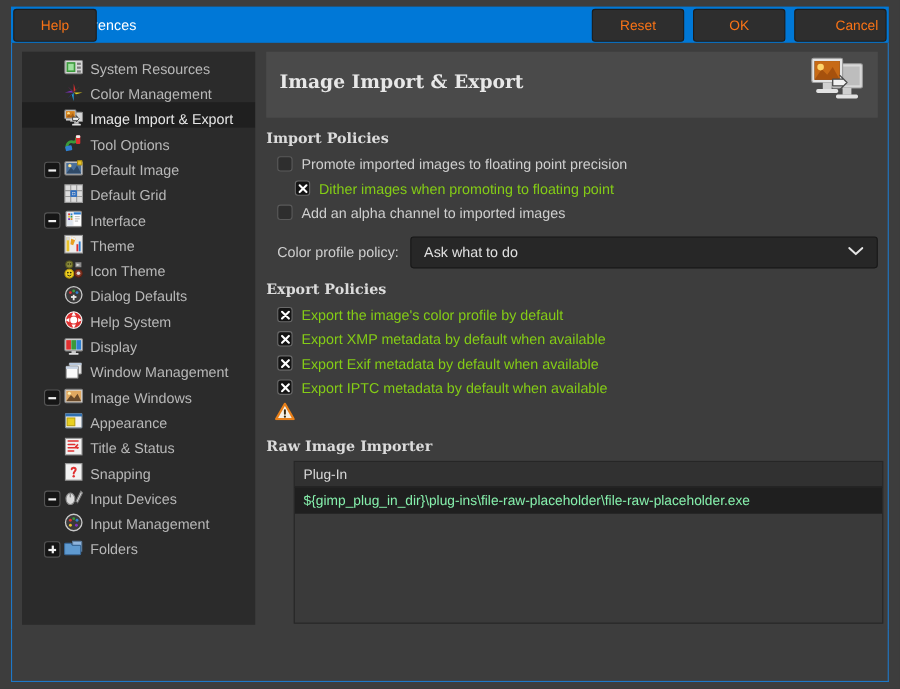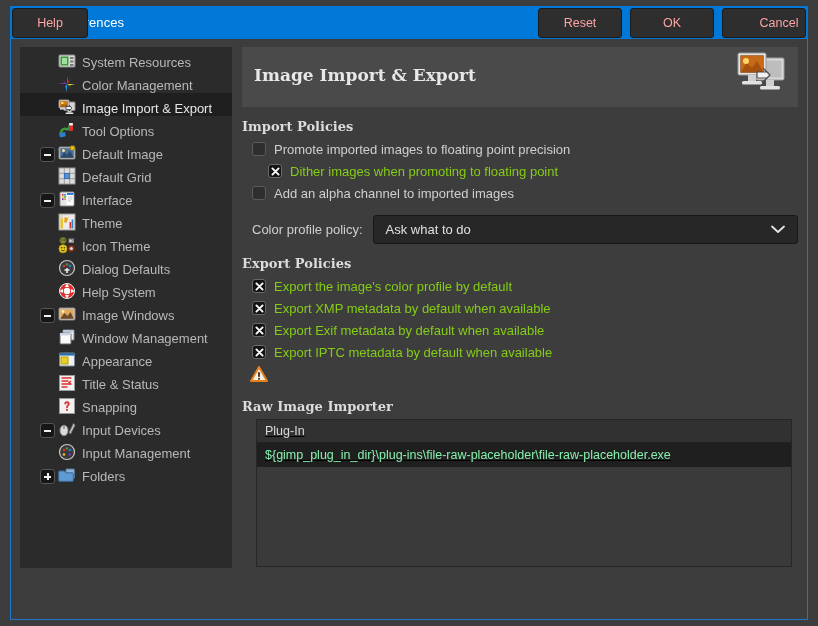--- a/index.html
+++ b/index.html
@@ -253,28 +253,27 @@
   }
   .warn-text {
     font-size: 12.5px;
     color: #e3e3e3;
     font-style: italic;
     margin-left: 8px;
   }
 
   .raw-box {
     margin-top: 5px;
-    margin-left: 14px;
+    margin-left: 25px;
     width: 536px;
     height: 148px;
     background: #3a3a3a;
     border: 1px solid #262626;
     box-sizing: border-box;
     overflow: hidden;
-    text-decoration: underline;
   }
   .raw-head {
     height: 23px;
     background: #313131;
     border-bottom: 1px solid #222;
     display: flex;
     align-items: center;
     box-sizing: border-box;
   }
   .raw-head-text {
@@ -296,21 +295,21 @@
     white-space: nowrap;
   }
 
   
   .btn {
     height: 30px;
     min-width: 72px;
     background: #2e2e2e;
     border: 1px solid #1c1c1c;
     border-radius: 3px;
-    color: #fca5a5;
+    color: #f97316;
     font-size: 12.5px;
     display: flex;
     align-items: center;
     justify-content: center;
     box-sizing: border-box;
     padding: 0 14px;
   }
   .btn-help {
     position: absolute;
     left: 12px; top: 8px;
@@ -520,44 +519,58 @@
             <circle cx="9" cy="9" r="3.2" fill="#ffffff"></circle>
             <path d="M9 1.5 L11 5 L7 5 Z" fill="#ffffff"></path>
             <path d="M9 16.5 L11 13 L7 13 Z" fill="#ffffff"></path>
             <path d="M1.5 9 L5 7 L5 11 Z" fill="#ffffff"></path>
             <path d="M16.5 9 L13 7 L13 11 Z" fill="#ffffff"></path>
           </svg>
         </span>
         <span class="tree-label">Help System</span>
       </div>
       <div class="tree-item">
+        <span class="indent1"></span>
+        <span class="tree-icon">
+          <svg width="18" height="18" viewBox="0 0 18 18" xmlns="http://www.w3.org/2000/svg">
+            <rect x="1" y="3" width="16" height="11" rx="1" fill="#e0e0e0" stroke="#8a8a8a"></rect>
+            <rect x="2.2" y="4.2" width="4.3" height="8.6" fill="#e03030"></rect>
+            <rect x="6.8" y="4.2" width="4.3" height="8.6" fill="#3a9a3a"></rect>
+            <rect x="11.4" y="4.2" width="4.4" height="8.6" fill="#2f7fd0"></rect>
+            <rect x="7" y="14" width="4" height="2" fill="#c8c8c8"></rect>
+            <rect x="4.5" y="16" width="9" height="1.5" rx="0.7" fill="#dcdcdc"></rect>
+          </svg>
+        </span>
+        <span class="tree-label">Display</span>
+      </div>
+      <div class="tree-item">
+        <span class="indent1"></span>
+        <span class="tree-icon">
+          <svg width="18" height="18" viewBox="0 0 18 18" xmlns="http://www.w3.org/2000/svg">
+            <rect x="5" y="2" width="11" height="10" rx="0.8" fill="#ececec" stroke="#8a8a8a"></rect>
+            <rect x="5" y="2" width="11" height="2" fill="#b8c8dc"></rect>
+            <rect x="2" y="5" width="11" height="11" rx="0.8" fill="#fafafa" stroke="#6a6a6a"></rect>
+            <rect x="2" y="5" width="11" height="2.4" fill="#c8d4e4"></rect>
+          </svg>
+        </span>
+        <span class="tree-label">Window Management</span>
+      </div>
+      <div class="tree-item">
         <span class="expander" style="position: relative;">
           <span class="bar"></span>
         </span>
         <span class="tree-icon">
           <svg width="18" height="18" viewBox="0 0 18 18" xmlns="http://www.w3.org/2000/svg">
             <rect x="1" y="3" width="16" height="12" rx="1" fill="#d8d8d8" stroke="#888"></rect>
             <rect x="2.2" y="4.2" width="13.6" height="9.6" fill="#e0a860"></rect>
             <path d="M2.2 13.8 L6.5 8 L9.5 11 L12.5 7 L15.8 13.8 Z" fill="#6a4a2a"></path>
             <circle cx="5" cy="6.5" r="1.4" fill="#fff0b0"></circle>
           </svg>
         </span>
         <span class="tree-label">Image Windows</span>
-      </div>
-      <div class="tree-item">
-        <span class="indent1"></span>
-        <span class="tree-icon">
-          <svg width="18" height="18" viewBox="0 0 18 18" xmlns="http://www.w3.org/2000/svg">
-            <rect x="5" y="2" width="11" height="10" rx="0.8" fill="#ececec" stroke="#8a8a8a"></rect>
-            <rect x="5" y="2" width="11" height="2" fill="#b8c8dc"></rect>
-            <rect x="2" y="5" width="11" height="11" rx="0.8" fill="#fafafa" stroke="#6a6a6a"></rect>
-            <rect x="2" y="5" width="11" height="2.4" fill="#c8d4e4"></rect>
-          </svg>
-        </span>
-        <span class="tree-label">Window Management</span>
       </div>
       <div class="tree-item">
         <span class="indent1"></span>
         <span class="tree-icon">
           <svg width="18" height="18" viewBox="0 0 18 18" xmlns="http://www.w3.org/2000/svg">
             <rect x="1.5" y="2" width="15" height="13" rx="0.8" fill="#f2f2f2" stroke="#7a8a9a"></rect>
             <rect x="1.5" y="2" width="15" height="2.6" fill="#2f6fb0"></rect>
             <rect x="3" y="6" width="7" height="7" fill="#e8d020"></rect>
             <rect x="3" y="6" width="7" height="7" fill="none" stroke="#b8a010"></rect>
           </svg>

